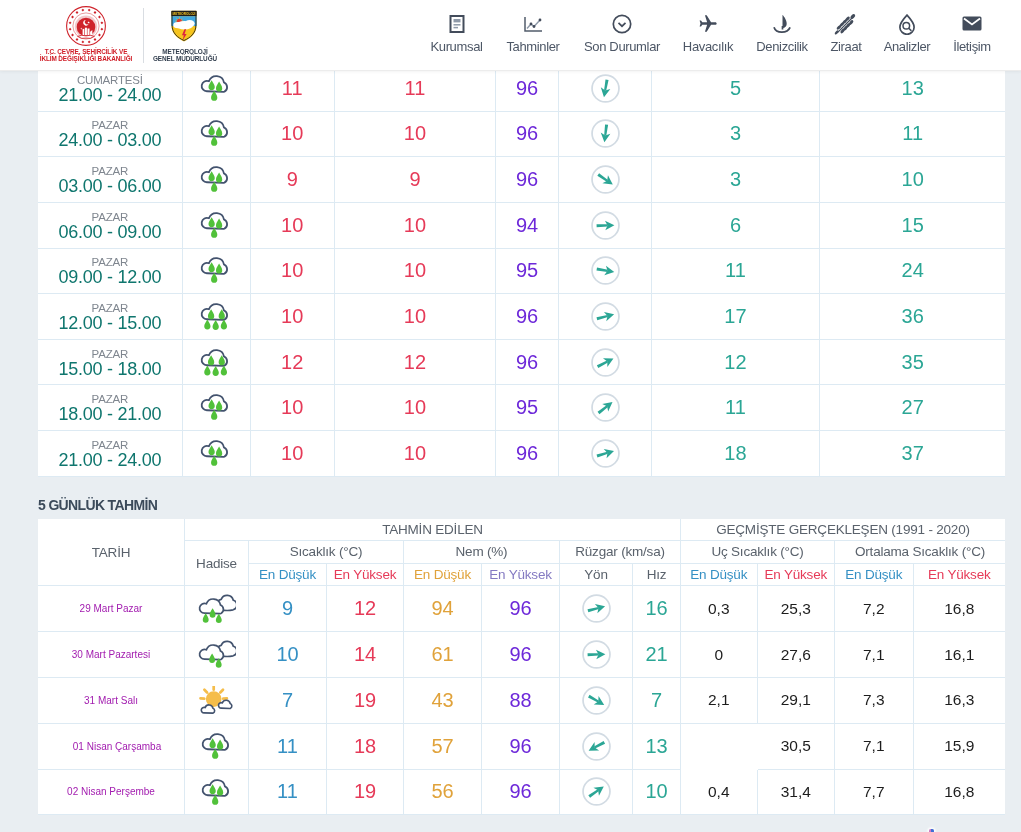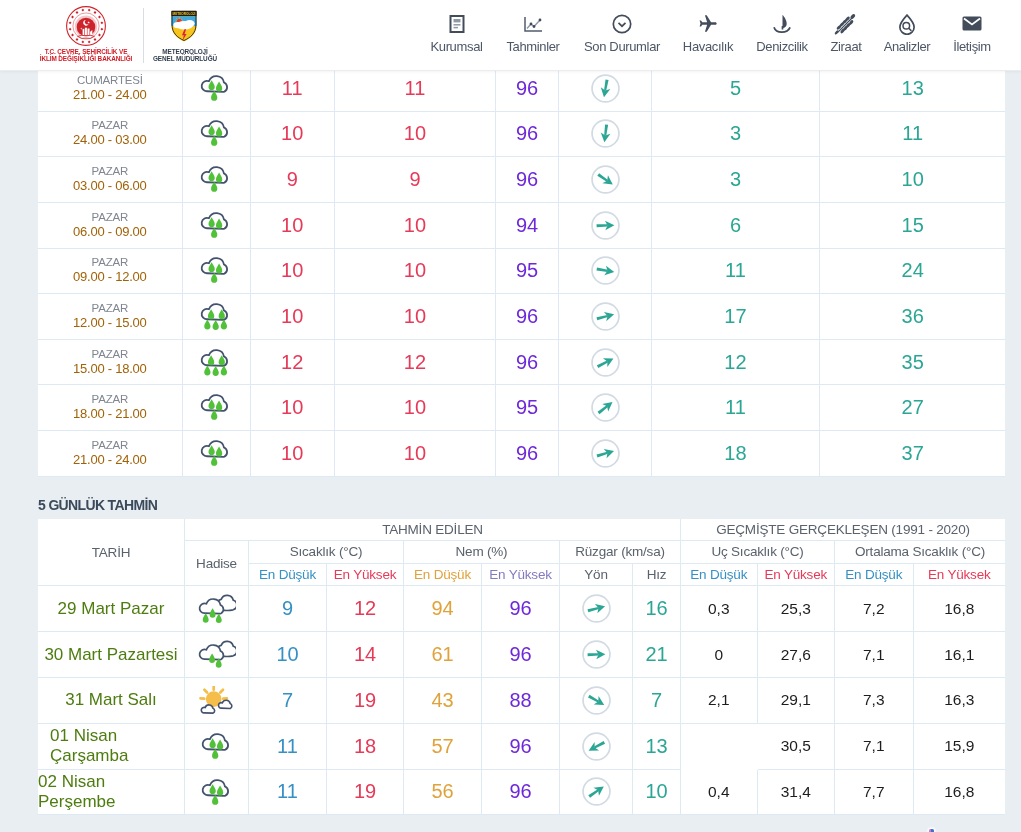--- a/index.html
+++ b/index.html
@@ -22,41 +22,41 @@
   
   #t1 { position:absolute; left:38px; top:65.9px; width:967px; background:#fff;
         display:grid; grid-template-columns:144.6px 68px 84.3px 161.1px 63.3px 92.7px 168px 185.4px;
         grid-auto-rows:45.67px; z-index:5; }
   #t1 > div { border-right:1px solid #ddeaf3; border-bottom:1px solid #ddeaf3;
               display:flex; align-items:center; justify-content:center; }
   #t1 > div:nth-child(8n) { border-right:none; }
 
   .tcell { flex-direction:column; }
   .tday { font-size:11.5px; color:#7f868f; line-height:13px; letter-spacing:-0.2px; }
-  .thour { font-size:13px; color:#a16207; line-height:16px; letter-spacing:-0.25px; }
+  .thour { font-size:18px; color:#0f766e; line-height:16px; letter-spacing:-0.25px; }
   .num { font-size:20px; }
   .red { color:#e63a58; }
   .pur { color:#6d28d9; }
   .teal { color:#2ba695; }
   .blue { color:#3590c4; }
   .org { color:#e0a23a; }
 
   #title2 { position:absolute; left:38px; top:497px; font-size:14px; font-weight:bold; color:#3b4a5a; letter-spacing:-0.65px; z-index:5; }
 
   #t2 { position:absolute; left:38px; top:519px; width:967px; background:#fff;
         display:grid;
         grid-template-columns:147px 64px 78px 77px 78px 78px 73px 48px 76.5px 77.5px 78.5px 91.5px;
         grid-template-rows:22.4px 22.2px 22.9px 45.78px 45.78px 45.78px 45.78px 45.78px; z-index:5; }
   #t2 > div { border-right:1px solid #ddeaf3; border-bottom:1px solid #ddeaf3;
               display:flex; align-items:center; justify-content:center; }
   .hcell { font-size:13.5px; color:#5a626c; letter-spacing:-0.2px; }
   .hcell.blue { color:#3590c4; } .hcell.red { color:#e63a58; }
   .hcell.org { color:#e0a23a; } .hcell.pur { color:#847ac2; }
   .noR { border-right:none !important; }
-  .date { font-size:17px; color:#4d7c0f; }
+  .date { font-size:10px; color:#a21caf; }
   .bnum { font-size:15.5px; color:#1d1d1d; }
 
   
   .wind { width:29px; height:29px; }
 </style>
 </head>
 <body>
 
 <div id="t1">
     <div class="tcell">

